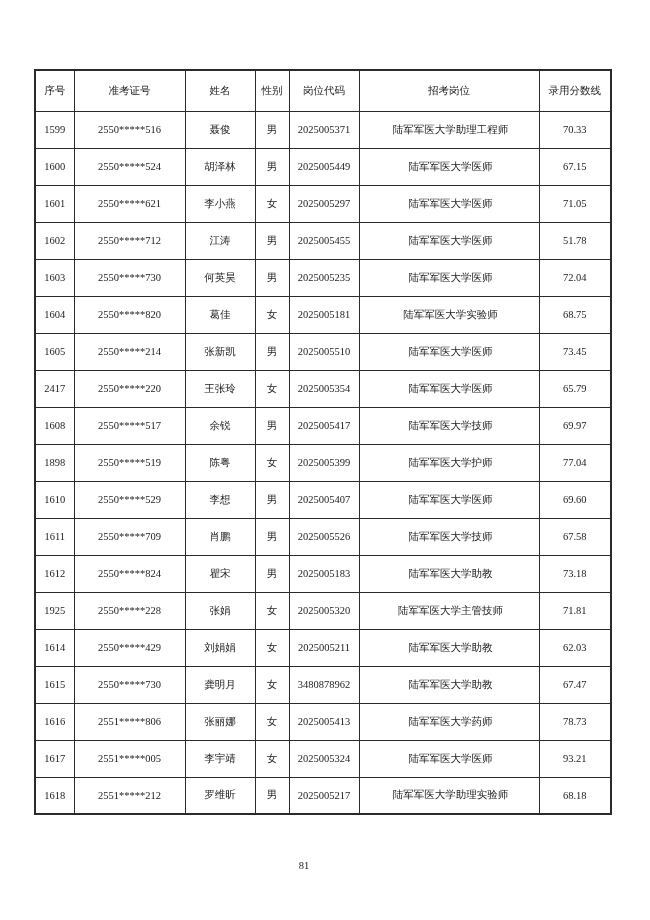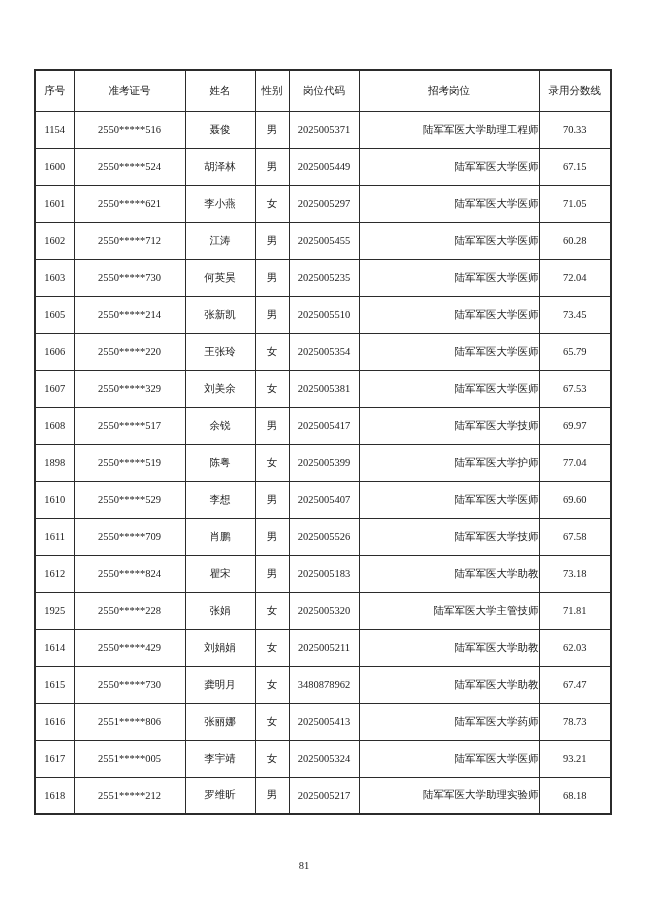--- a/index.html
+++ b/index.html
@@ -29,21 +29,21 @@
     font-size: 10.5px;
     text-align: center;
     vertical-align: middle;
     padding: 0;
     overflow: hidden;
     white-space: nowrap;
   }
   .doc-table thead tr { height: 41px; }
   .doc-table tbody tr { height: 37px; }
   .doc-table td.post-title {
-    text-align: right;
+    text-align: center;
     padding-left: 3px;
   }
   .page-number {
     position: absolute;
     top: 860px;
     left: 0;
     width: 608px;
     text-align: center;
     font-size: 10.5px;
     color: #1c1c1c;
@@ -68,21 +68,21 @@
       <th>准考证号</th>
       <th>姓名</th>
       <th>性别</th>
       <th>岗位代码</th>
       <th>招考岗位</th>
       <th>录用分数线</th>
     </tr>
   </thead>
   <tbody>
   <tr>
-    <td>1154</td>
+    <td>1599</td>
     <td>2550*****516</td>
     <td>聂俊</td>
     <td>男</td>
     <td>2025005371</td>
     <td class="post-title">陆军军医大学助理工程师</td>
     <td>70.33</td>
   </tr>
 
   <tr>
     <td>1600</td>
@@ -104,63 +104,63 @@
     <td>71.05</td>
   </tr>
 
   <tr>
     <td>1602</td>
     <td>2550*****712</td>
     <td>江涛</td>
     <td>男</td>
     <td>2025005455</td>
     <td class="post-title">陆军军医大学医师</td>
-    <td>60.28</td>
+    <td>51.78</td>
   </tr>
 
   <tr>
     <td>1603</td>
     <td>2550*****730</td>
     <td>何英昊</td>
     <td>男</td>
     <td>2025005235</td>
     <td class="post-title">陆军军医大学医师</td>
     <td>72.04</td>
   </tr>
 
+  <tr>
+    <td>1604</td>
+    <td>2550*****820</td>
+    <td>葛佳</td>
+    <td>女</td>
+    <td>2025005181</td>
+    <td class="post-title">陆军军医大学实验师</td>
+    <td>68.75</td>
+  </tr>
 
   <tr>
     <td>1605</td>
     <td>2550*****214</td>
     <td>张新凯</td>
     <td>男</td>
     <td>2025005510</td>
     <td class="post-title">陆军军医大学医师</td>
     <td>73.45</td>
   </tr>
 
   <tr>
-    <td>1606</td>
+    <td>2417</td>
     <td>2550*****220</td>
     <td>王张玲</td>
     <td>女</td>
     <td>2025005354</td>
     <td class="post-title">陆军军医大学医师</td>
     <td>65.79</td>
   </tr>
 
-  <tr>
-    <td>1607</td>
-    <td>2550*****329</td>
-    <td>刘美余</td>
-    <td>女</td>
-    <td>2025005381</td>
-    <td class="post-title">陆军军医大学医师</td>
-    <td>67.53</td>
-  </tr>
 
   <tr>
     <td>1608</td>
     <td>2550*****517</td>
     <td>余锐</td>
     <td>男</td>
     <td>2025005417</td>
     <td class="post-title">陆军军医大学技师</td>
     <td>69.97</td>
   </tr>

